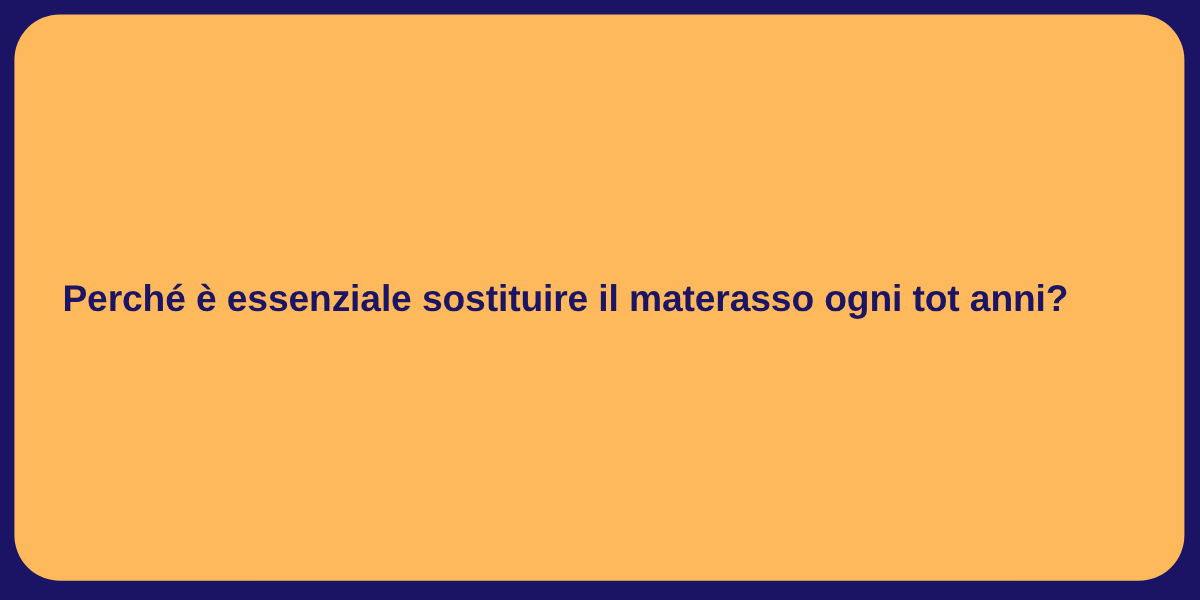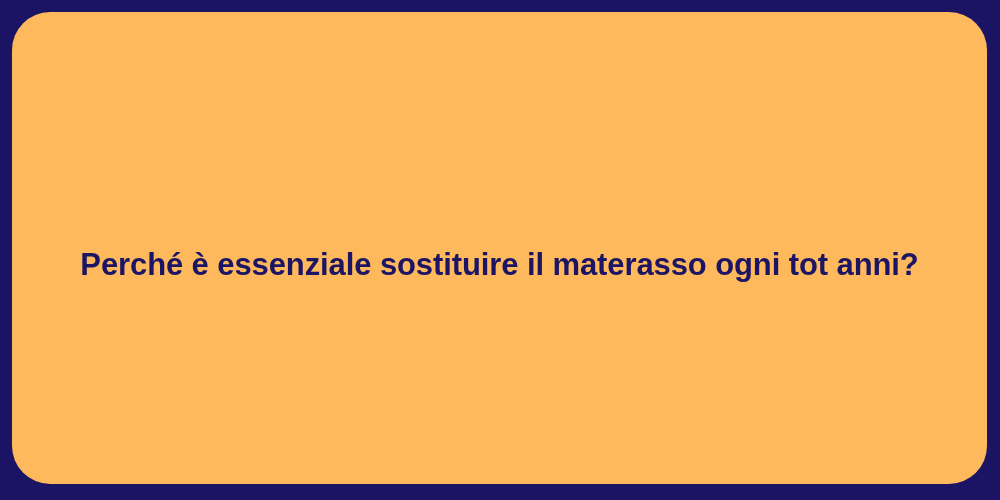--- a/index.html
+++ b/index.html
@@ -43,30 +43,29 @@
     justify-content: center;
     overflow: hidden;
   }
 
   .headline {
     display: block;
     width: 100%;
     margin: 0;
     padding: 0 40px;
     box-sizing: border-box;
-    text-align: center;
     color: #1c1464;
     font-family: "Liberation Sans", "DejaVu Sans", sans-serif;
     font-size: 31px;
     font-weight: 700;
     letter-spacing: -0.1px;
     line-height: 1.25;
     white-space: nowrap;
     position: relative;
-    top: 17px;
+    top: 1px;
   }
 </style>
 </head>
 <body>
 
 <div id="banner-root">
   <div class="banner-frame">
     <h1 class="headline">Perché è essenziale sostituire il materasso ogni tot anni?</h1>
   </div>
 </div>

